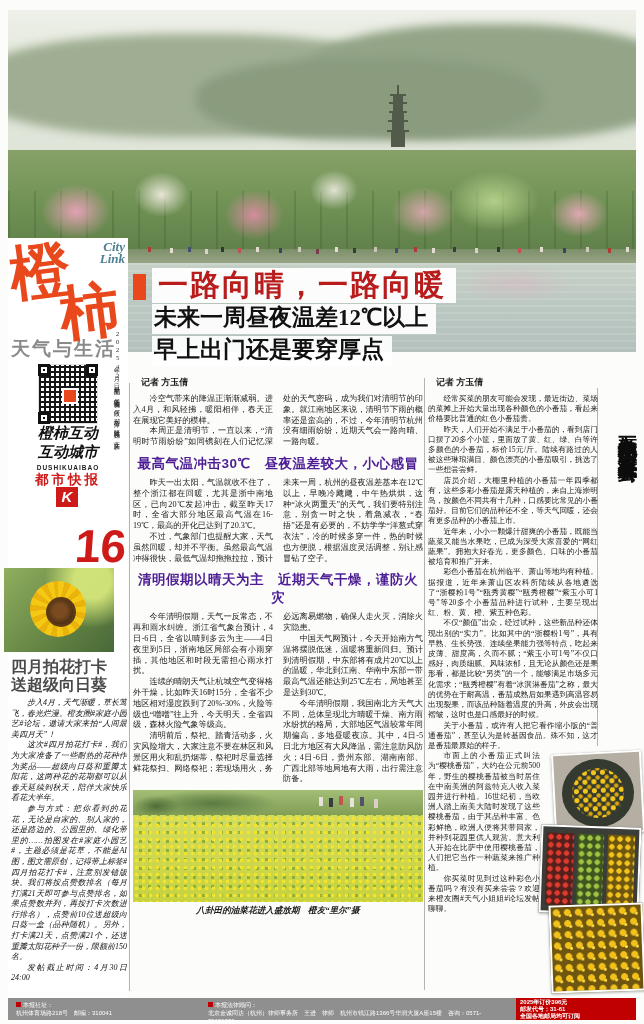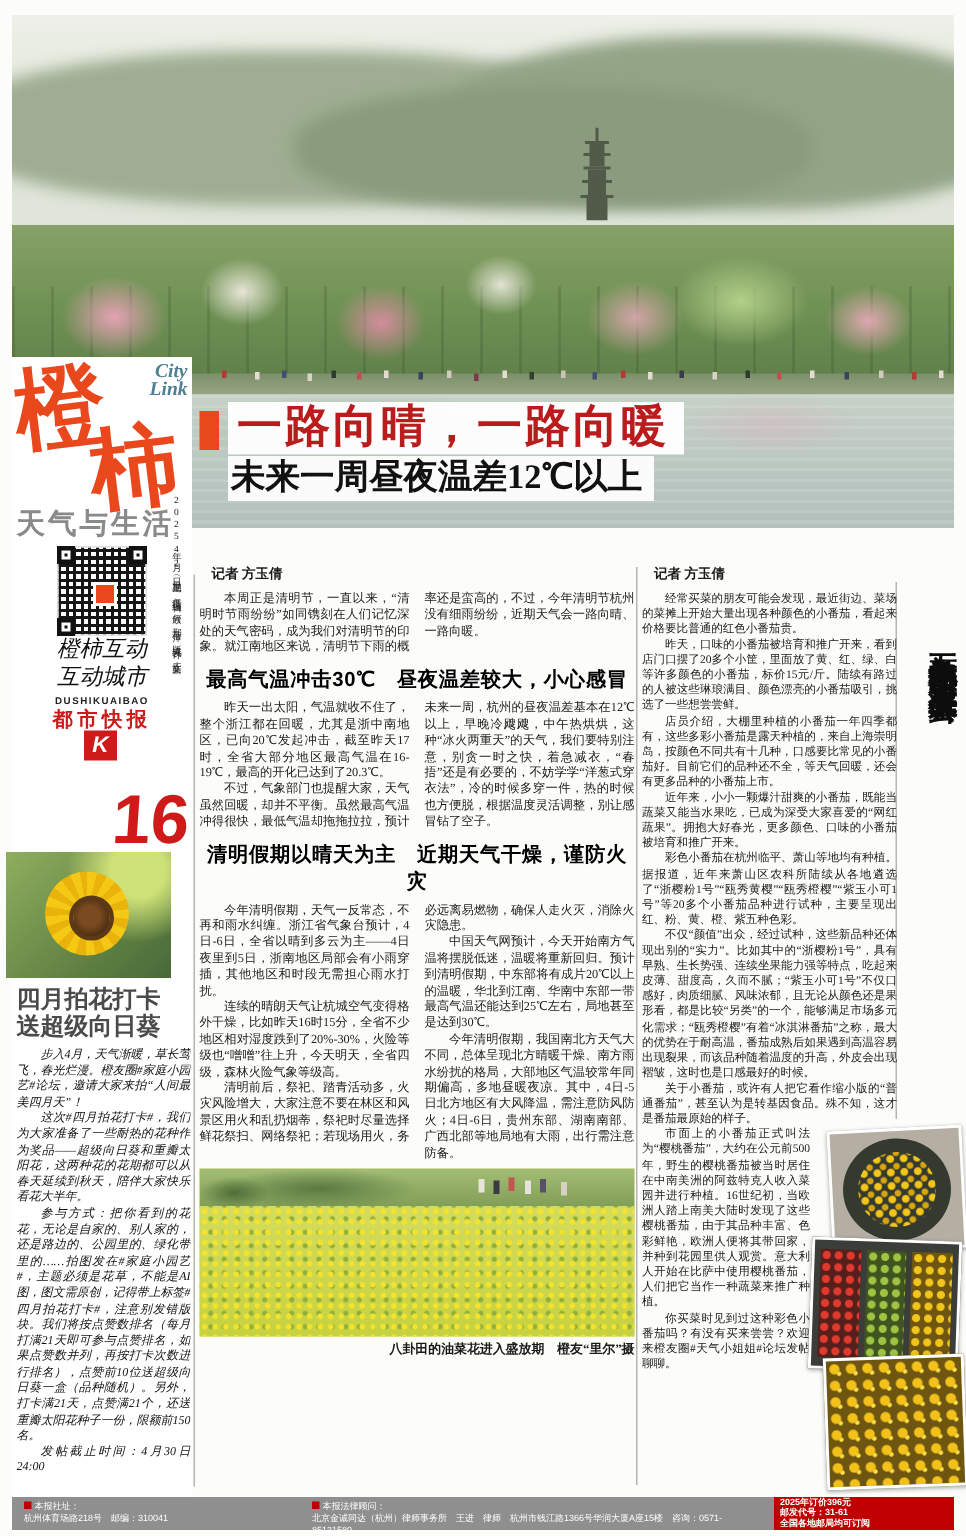--- a/index.html
+++ b/index.html
@@ -65,21 +65,21 @@
   .lc1{left:2px;top:4px;} .lc2{left:52px;top:44px;}
   .section-title{position:absolute;left:3px;top:98px;font-size:19px;letter-spacing:2px;
     color:#8a8a8a;font-weight:700;}
   .qr{position:absolute;left:30px;top:126px;width:58px;height:58px;background:#fff;border:1px solid #e0e0e0;
     background-image:repeating-linear-gradient(0deg,#161616 0 2px,rgba(0,0,0,0) 2px 5px),
                      repeating-linear-gradient(90deg,#161616 0 2px,rgba(0,0,0,0) 2px 5px);}
   .qf{position:absolute;width:12px;height:12px;border:3px solid #111;background:#fff;box-sizing:border-box;}
   .qf::after{content:"";position:absolute;left:2px;top:2px;width:2px;height:2px;background:#111;}
   .qtl{left:-1px;top:-1px;} .qtr{right:-1px;top:-1px;} .qbl{left:-1px;bottom:-1px;}
   .qlogo{position:absolute;left:23px;top:23px;width:12px;height:12px;background:#e8481c;border:2px solid #fff;}
-  .qr-cap{position:absolute;left:0;width:120px;text-align:center;font-style:italic;font-weight:400;
+  .qr-cap{position:absolute;left:0;width:120px;text-align:center;font-style:italic;font-weight:700;
     font-size:15px;line-height:18px;color:#111;}
   .qc1{top:186px;} .qc2{top:205px;}
   .brand-latin{position:absolute;left:0;top:226px;width:120px;text-align:center;
     font-family:"Liberation Sans",sans-serif;font-weight:800;font-size:6.5px;letter-spacing:1px;color:#222;}
   .brand-cn{position:absolute;left:0;top:233px;width:120px;text-align:center;color:#cf1a1a;
     font-weight:900;font-size:13.5px;letter-spacing:3px;}
   .klogo{position:absolute;left:48px;top:249px;width:22px;height:20px;background:#cf1a1a;color:#fff;
     font-family:"Liberation Sans",sans-serif;font-weight:900;font-size:15px;line-height:20px;
     text-align:center;font-style:italic;}
   .edition{position:absolute;left:104px;top:92px;height:268px;writing-mode:vertical-rl;
@@ -103,35 +103,35 @@
   .vline{position:absolute;width:1px;background:#b5b5b0;z-index:2;}
   .vl1{left:129px;top:383px;height:608px;}
   .vl2{left:424px;top:378px;height:612px;}
   .vl3{left:597px;top:388px;height:358px;}
   
   .weather{position:absolute;left:133px;top:376px;width:290px;z-index:2;}
   .byline{font-size:9px;font-weight:700;margin:0 0 5px 8px;}
   .cols2{column-count:2;column-gap:10px;font-size:8.2px;line-height:10.8px;text-align:justify;}
   .cols2 p{margin:0;text-indent:2em;}
   .subhead{font-family:"Liberation Sans",sans-serif;font-weight:800;font-size:13.5px;
-    text-align:center;margin:7px 0 5px;letter-spacing:.5px;color:#000000;}
+    text-align:center;margin:7px 0 5px;letter-spacing:.5px;color:#4c1d95;}
   .field{position:relative;width:290px;height:112px;margin-top:5px;overflow:hidden;background:#c8d456;}
   .field-top{position:absolute;left:0;top:0;width:100%;height:24%;
     background:radial-gradient(closest-side at 20% 60%,#4f6d38,rgba(79,109,56,0)),
                radial-gradient(closest-side at 55% 50%,#5a7a42,rgba(90,122,66,0)),
                linear-gradient(180deg,#a3bd74,#7f9c55);
     background-size:40% 100%,50% 100%,100% 100%;background-repeat:no-repeat;}
   .field-people{position:absolute;left:64%;top:6%;width:4px;height:9px;background:#e8e3da;
     box-shadow:10px 1px 0 0 #3a3a44,20px -1px 0 0 #c2554e,31px 1px 0 0 #e8e3da,41px 0 0 0 #57506b,55px 2px 0 0 #d8d0c2;}
   .field-main{position:absolute;left:0;top:22%;width:100%;height:78%;
     background-image:radial-gradient(#f4e32c 1.6px,rgba(0,0,0,0) 2.2px),
                      radial-gradient(#8fae3a 1.4px,rgba(0,0,0,0) 2px),
                      linear-gradient(180deg,#d4dc5e,#c6d23f);
     background-size:7px 7px,9px 9px,100% 100%;background-position:0 0,3px 4px,0 0;}
-  .w-caption{margin:3px 0 0;text-align:right;font-size:8.6px;font-weight:700;}
+  .w-caption{margin:3px 0 0;text-align:center;font-size:8.6px;font-weight:700;font-style:italic;}
   
   .tomato{position:absolute;left:428px;top:376px;width:170px;height:616px;overflow:hidden;z-index:2;}
   .tomato .body{font-size:7.7px;line-height:10.2px;text-align:justify;}
   .tomato .body p{margin:0;text-indent:2em;}
   .wrap-spacer{float:right;width:58px;height:255px;}
   .vert-head{position:absolute;left:600px;top:420px;width:42px;height:360px;z-index:2;
     writing-mode:vertical-rl;font-family:"Liberation Sans",sans-serif;font-weight:900;
     font-size:19.5px;letter-spacing:1px;color:#0d0d0d;text-align:start;}
   .vh2{margin-top:12px;}
   
@@ -193,20 +193,21 @@
     <div class="ph-shore"></div>
     <div class="ph-water"></div>
     <div class="crowd"></div>
   </div>
 
   <div class="lead-head">
     <div class="head-bullet"></div>
     <div class="head-strip">一路向晴，一路向暖</div>
   </div>
   <div class="dek dek1">未来一周昼夜温差12℃以上</div>
+  <div class="dek dek2">早上出门还是要穿厚点</div>
 
   <div class="sidebar">
     <div class="citylink">
       <div>City</div>
       <div>Link</div>
     </div>
     <div class="logo-ch lc1">橙</div>
     <div class="logo-ch lc2">柿</div>
     <div class="section-title">天气与生活</div>
     <div class="qr">
@@ -237,20 +238,21 @@
     </div>
   </div>
 
   <div class="vline vl1"></div>
   <div class="vline vl2"></div>
   <div class="vline vl3"></div>
 
   <div class="weather">
     <p class="byline">记者 方玉倩</p>
     <div class="cols2">
+      <p>冷空气带来的降温正渐渐减弱。进入4月，和风轻拂，暖阳相伴，春天正在展现它美好的模样。</p>
       <p>本周正是清明节，一直以来，“清明时节雨纷纷”如同镌刻在人们记忆深处的天气密码，成为我们对清明节的印象。就江南地区来说，清明节下雨的概率还是蛮高的，不过，今年清明节杭州没有细雨纷纷，近期天气会一路向晴、一路向暖。</p>
     </div>
     <div class="subhead">最高气温冲击30℃　昼夜温差较大，小心感冒</div>
     <div class="cols2">
       <p>昨天一出太阳，气温就收不住了，整个浙江都在回暖，尤其是浙中南地区，已向20℃发起冲击，截至昨天17时，全省大部分地区最高气温在16-19℃，最高的开化已达到了20.3℃。</p>
       <p>不过，气象部门也提醒大家，天气虽然回暖，却并不平衡。虽然最高气温冲得很快，最低气温却拖拖拉拉，预计未来一周，杭州的昼夜温差基本在12℃以上，早晚冷飕飕，中午热烘烘，这种“冰火两重天”的天气，我们要特别注意，别贪一时之快，着急减衣，“春捂”还是有必要的，不妨学学“洋葱式穿衣法”，冷的时候多穿一件，热的时候也方便脱，根据温度灵活调整，别让感冒钻了空子。</p>
     </div>
     <div class="subhead">清明假期以晴天为主　近期天气干燥，谨防火灾</div>
     <div class="cols2">
       <p>今年清明假期，天气一反常态，不再和雨水纠缠。浙江省气象台预计，4日-6日，全省以晴到多云为主——4日夜里到5日，浙南地区局部会有小雨穿插，其他地区和时段无需担心雨水打扰。</p>
@@ -264,21 +266,21 @@
       <div class="field-people"></div>
       <div class="field-main"></div>
     </div>
     <p class="w-caption">八卦田的油菜花进入盛放期　橙友“里尔”摄</p>
   </div>
 
   <div class="tomato">
     <p class="byline">记者 方玉倩</p>
     <div class="body">
       <p>经常买菜的朋友可能会发现，最近街边、菜场的菜摊上开始大量出现各种颜色的小番茄，看起来价格要比普通的红色小番茄贵。</p>
-      <p>昨天，口味的小番茄被培育和推广开来，看到店门口摆了20多个小筐，里面放了黄、红、绿、白等许多颜色的小番茄，标价15元/斤。陆续有路过的人被这些琳琅满目、颜色漂亮的小番茄吸引，挑选了一些想尝尝鲜。</p>
+      <p>昨天，人们开始不满足于小番茄的，看到店门口摆了20多个小筐，里面放了黄、红、绿、白等许多颜色的小番茄，标价15元/斤。陆续有路过的人被这些琳琅满目、颜色漂亮的小番茄吸引，挑选了一些想尝尝鲜。</p>
       <p>店员介绍，大棚里种植的小番茄一年四季都有，这些多彩小番茄是露天种植的，来自上海崇明岛，按颜色不同共有十几种，口感要比常见的小番茄好。目前它们的品种还不全，等天气回暖，还会有更多品种的小番茄上市。</p>
       <p>近年来，小小一颗爆汁甜爽的小番茄，既能当蔬菜又能当水果吃，已成为深受大家喜爱的“网红蔬果”。拥抱大好春光，更多颜色、口味的小番茄被培育和推广开来。</p>
       <p>彩色小番茄在杭州临平、萧山等地均有种植。据报道，近年来萧山区农科所陆续从各地遴选了“浙樱粉1号”“瓯秀黄樱”“瓯秀橙樱”“紫玉小可1号”等20多个小番茄品种进行试种，主要呈现出红、粉、黄、橙、紫五种色彩。</p>
       <p>不仅“颜值”出众，经过试种，这些新品种还体现出别的“实力”。比如其中的“浙樱粉1号”，具有早熟、生长势强、连续坐果能力强等特点，吃起来皮薄、甜度高，久而不腻；“紫玉小可1号”不仅口感好，肉质细腻、风味浓郁，且无论从颜色还是果形看，都是比较“另类”的一个，能够满足市场多元化需求；“瓯秀橙樱”有着“冰淇淋番茄”之称，最大的优势在于耐高温，番茄成熟后如果遇到高温容易出现裂果，而该品种随着温度的升高，外皮会出现褶皱，这时也是口感最好的时候。</p>
       <p>关于小番茄，或许有人把它看作缩小版的“普通番茄”，甚至认为是转基因食品。殊不知，这才是番茄最原始的样子。</p>
       <div class="wrap-spacer"></div>
       <p>市面上的小番茄正式叫法为“樱桃番茄”，大约在公元前500年，野生的樱桃番茄被当时居住在中南美洲的阿兹特克人收入菜园并进行种植。16世纪初，当欧洲人踏上南美大陆时发现了这些樱桃番茄，由于其品种丰富、色彩鲜艳，欧洲人便将其带回家，并种到花园里供人观赏。意大利人开始在比萨中使用樱桃番茄，人们把它当作一种蔬菜来推广种植。</p>
       <p>你买菜时见到过这种彩色小番茄吗？有没有买来尝尝？欢迎来橙友圈#天气小姐姐#论坛发帖聊聊。</p>
     </div>
   </div>

